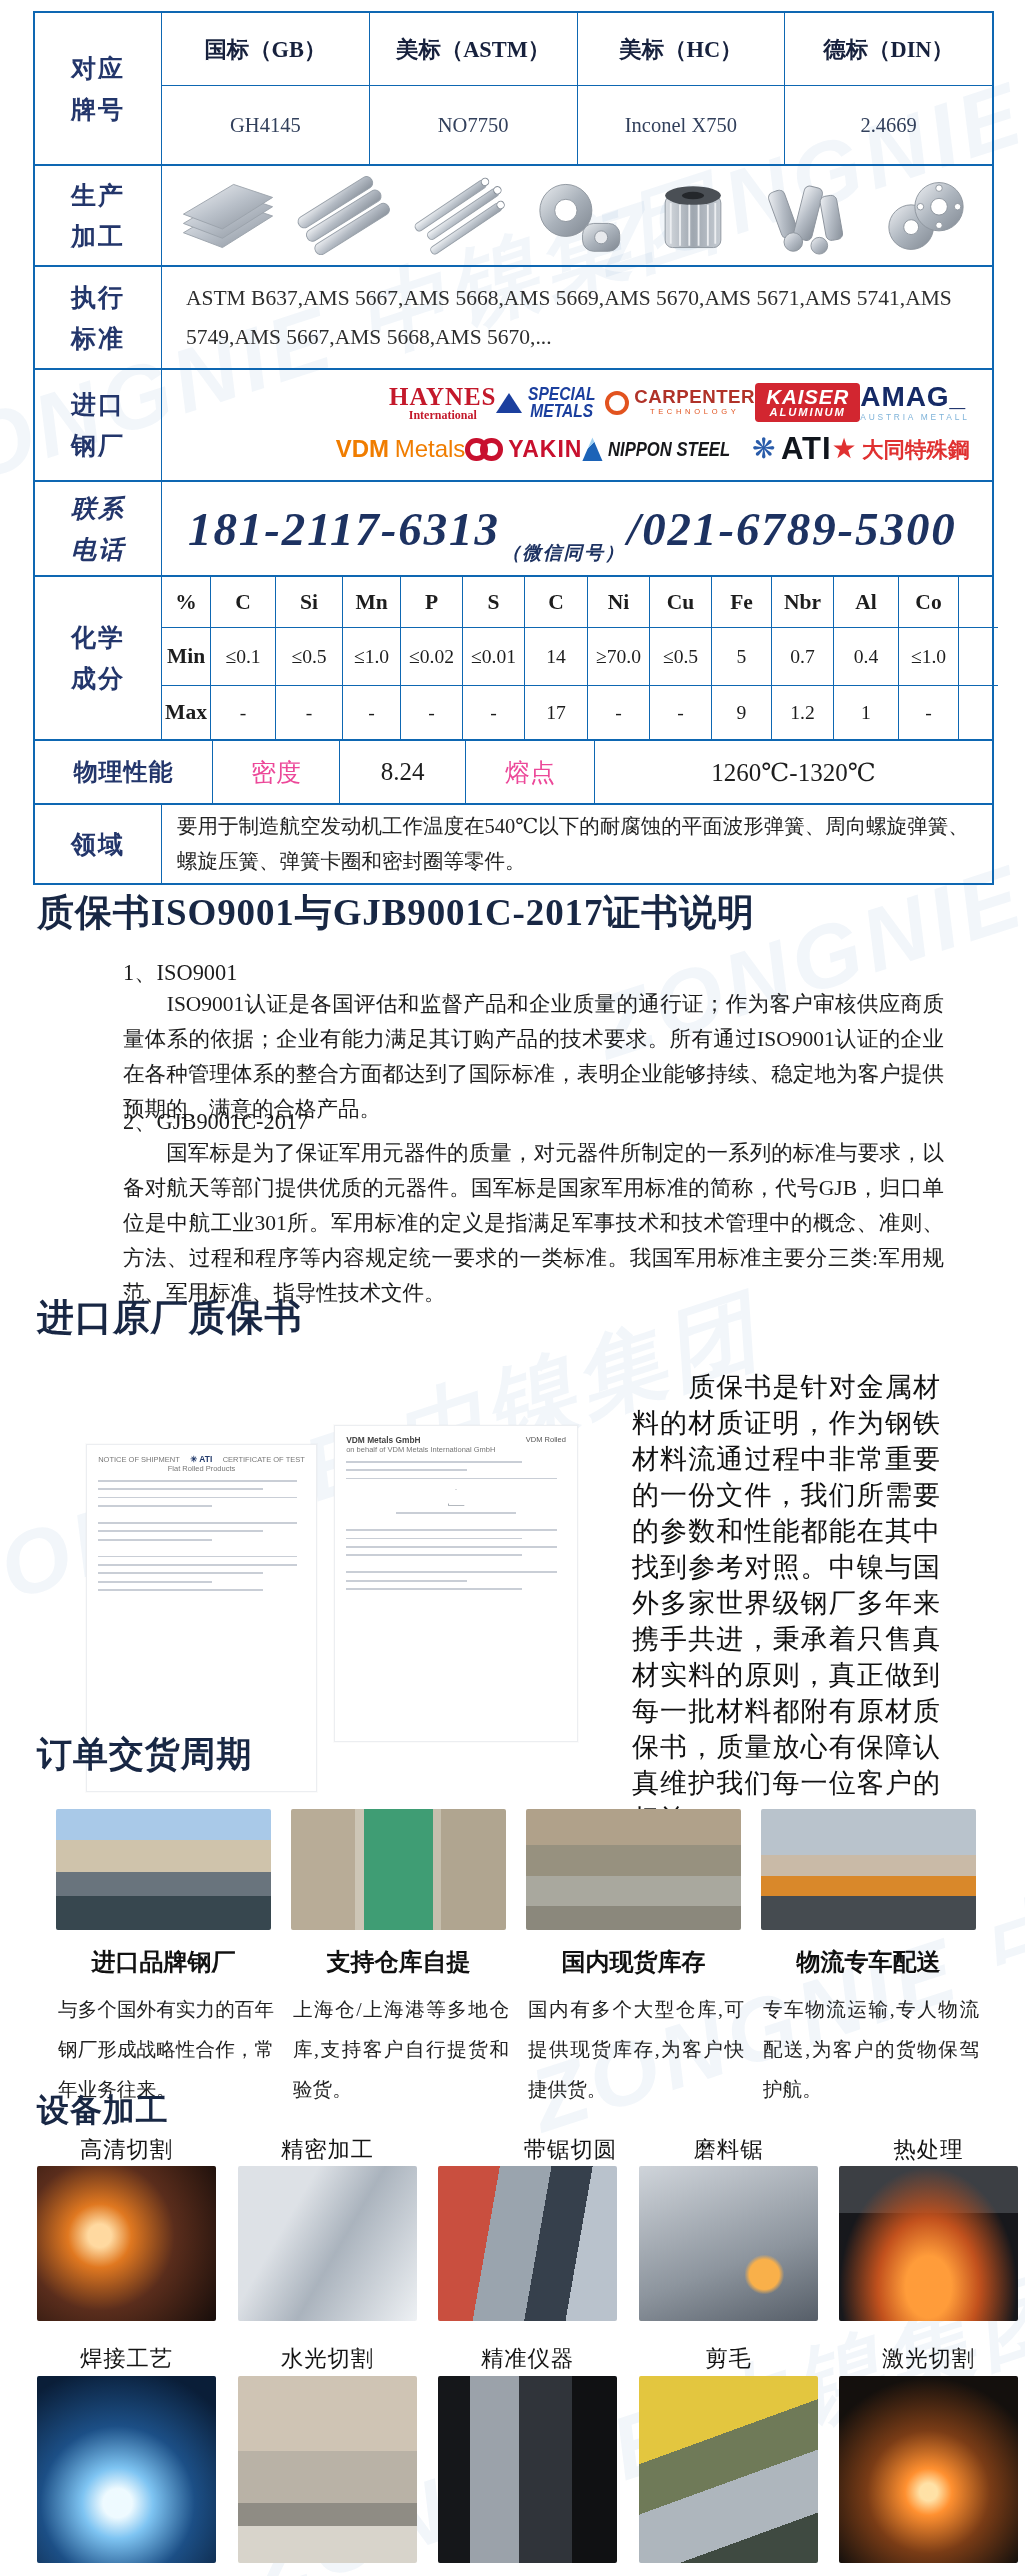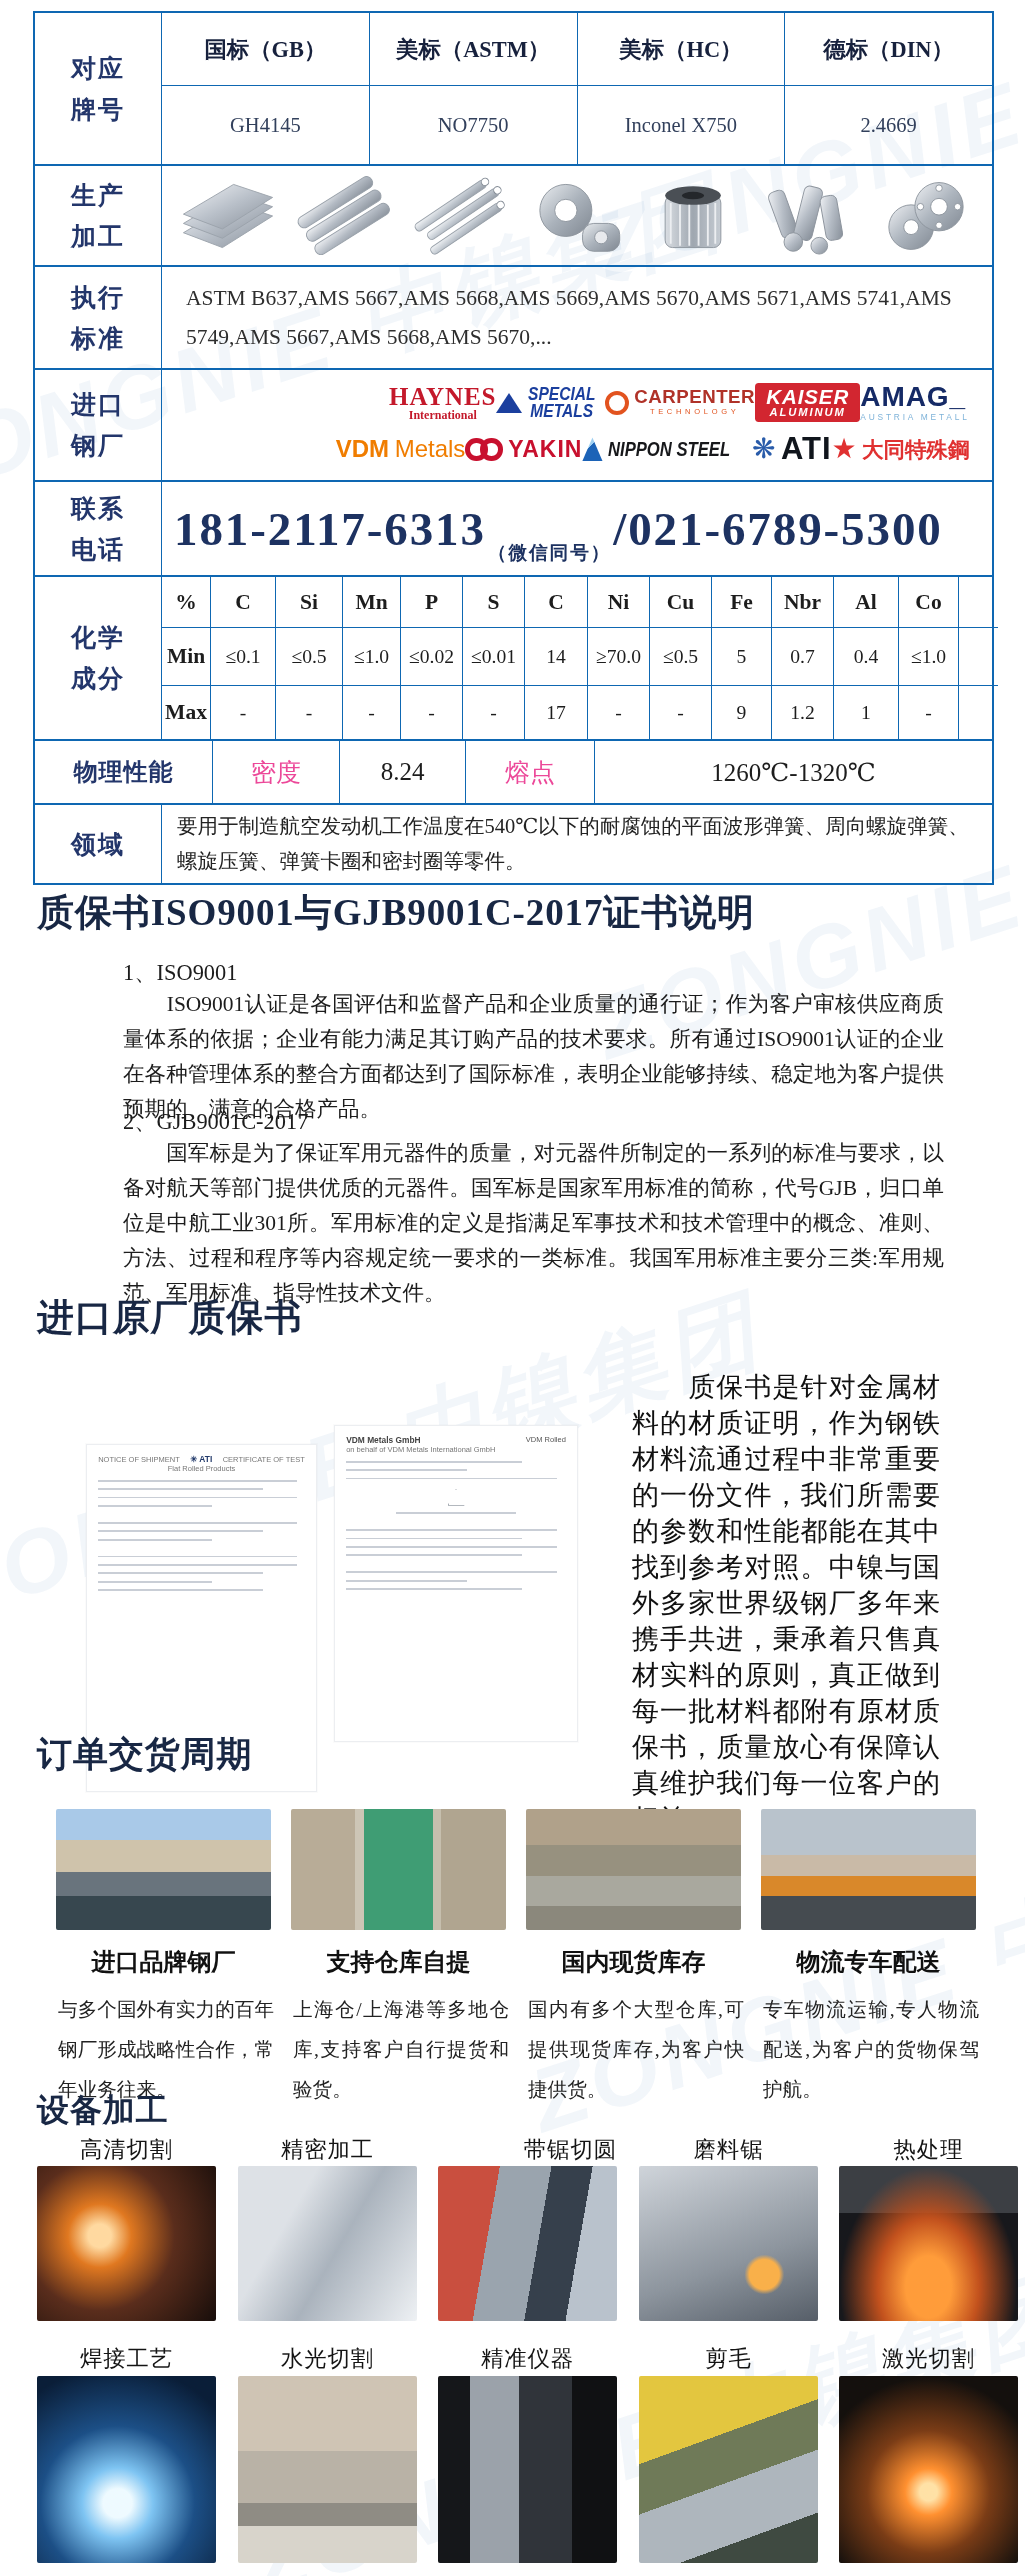--- a/index.html
+++ b/index.html
@@ -20,22 +20,22 @@
   .std-label{grid-row:1/3;}
   .std-head{font-size:22.4px;font-weight:bold;color:#17213d;border-bottom:1.9px solid #0e67b2;}
   .std-val{font-size:20.5px;color:#32405c;}
   .prod-grid{grid-template-columns:126px 1fr;grid-template-rows:99px;}
   .prod-cell{justify-content:space-around;padding:0 7.5px;}
   .exec-grid{grid-template-columns:126px 1fr;grid-template-rows:101px;}
   .exec-text{font-size:21.5px;color:#2e2e2e;justify-content:flex-start;text-align:left;padding:0 24px;line-height:39px;}
   .mill-grid{grid-template-columns:126px 1fr;grid-template-rows:110px;}
   .mill-cell{flex-direction:column;justify-content:center;gap:9.3px;padding:5.6px 22.4px;}
   .mill-line{display:flex;width:100%;align-items:center;justify-content:flex-end;}
-  .contact-grid{grid-template-columns:126px 1fr;grid-template-rows:93px;}
-  .phone{font-size:47px;font-weight:bold;color:#1d3261;letter-spacing:1.9px;justify-content:flex-start;padding-left:12px;}
+  .contact-grid{grid-template-columns:126px 1fr;grid-template-rows:93px;font-style:italic;}
+  .phone{font-size:47px;font-weight:bold;color:#1d3261;letter-spacing:1.9px;justify-content:flex-start;padding-left:26px;}
   .phone .note{font-size:18.7px;font-weight:bold;align-self:flex-end;margin:0 1.9px 9.3px 1.9px;}
   .chem-grid{grid-template-columns:126px 1fr;}
   .chem-inner{display:grid;grid-template-columns:48px 65px 67px 58px 62px 62px 63px 62px 62px 60px 62px 65px 60px 40px;}
   .chem-inner .cc{border-left:1.9px solid #0e67b2;border-top:1.9px solid #0e67b2;display:flex;align-items:center;justify-content:center;
       font-size:19.6px;color:#1d1d1d;box-sizing:border-box;}
   .chem-inner .cc.r0{border-top:none;height:50px;font-weight:bold;font-size:21.5px;}
   .chem-inner .cc.r1{height:58px;}
   .chem-inner .cc.r2{height:54px;}
   .chem-inner .cc.c0{border-left:none;font-weight:bold;font-size:21.5px;}
   .phys-grid{grid-template-columns:177px 127px 126px 129px 1fr;grid-template-rows:62px;}

